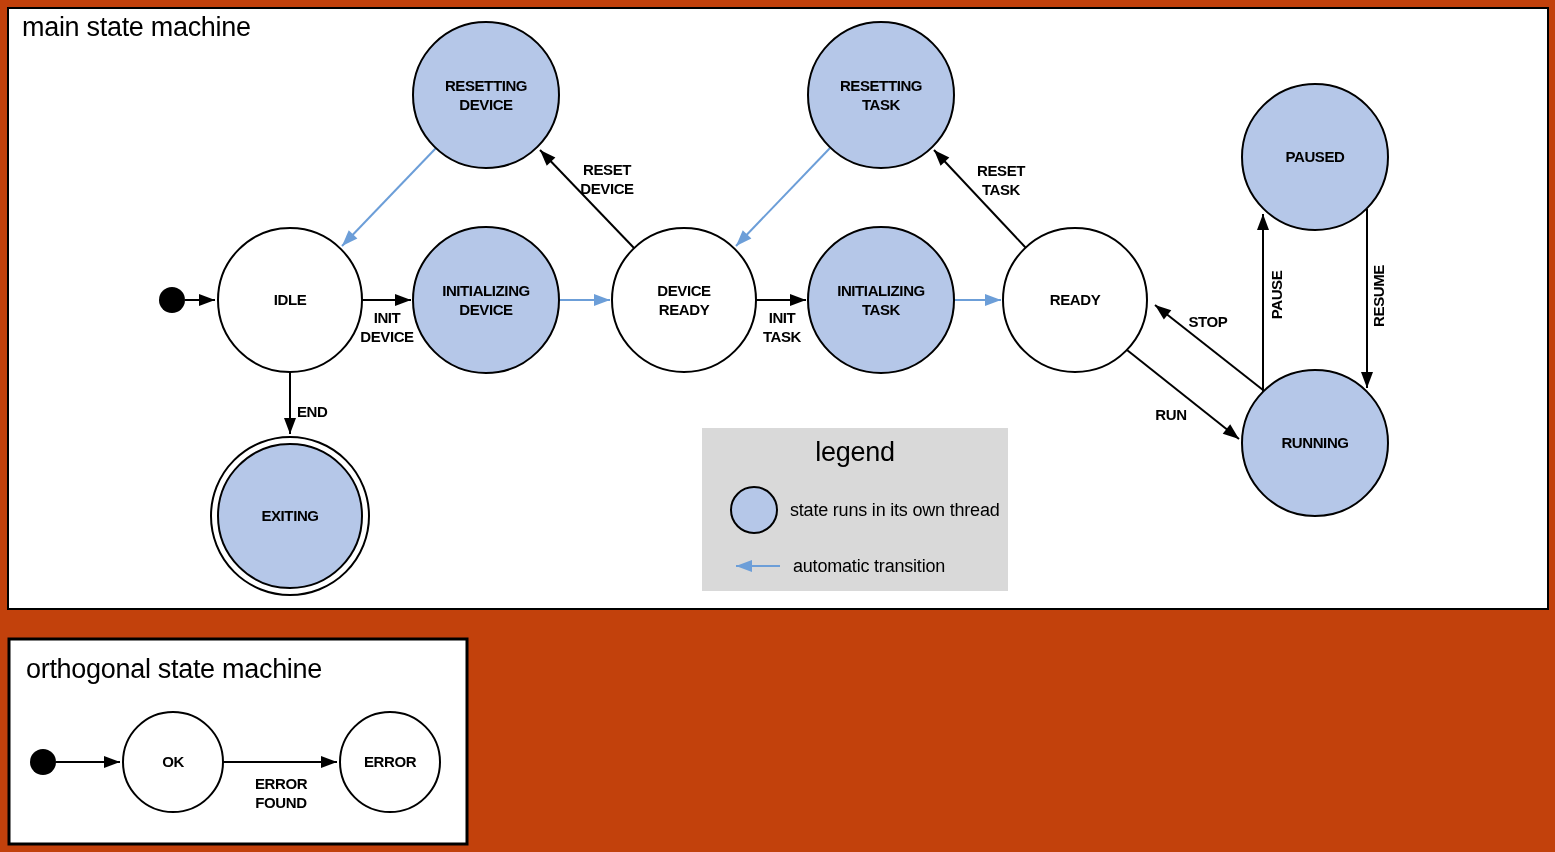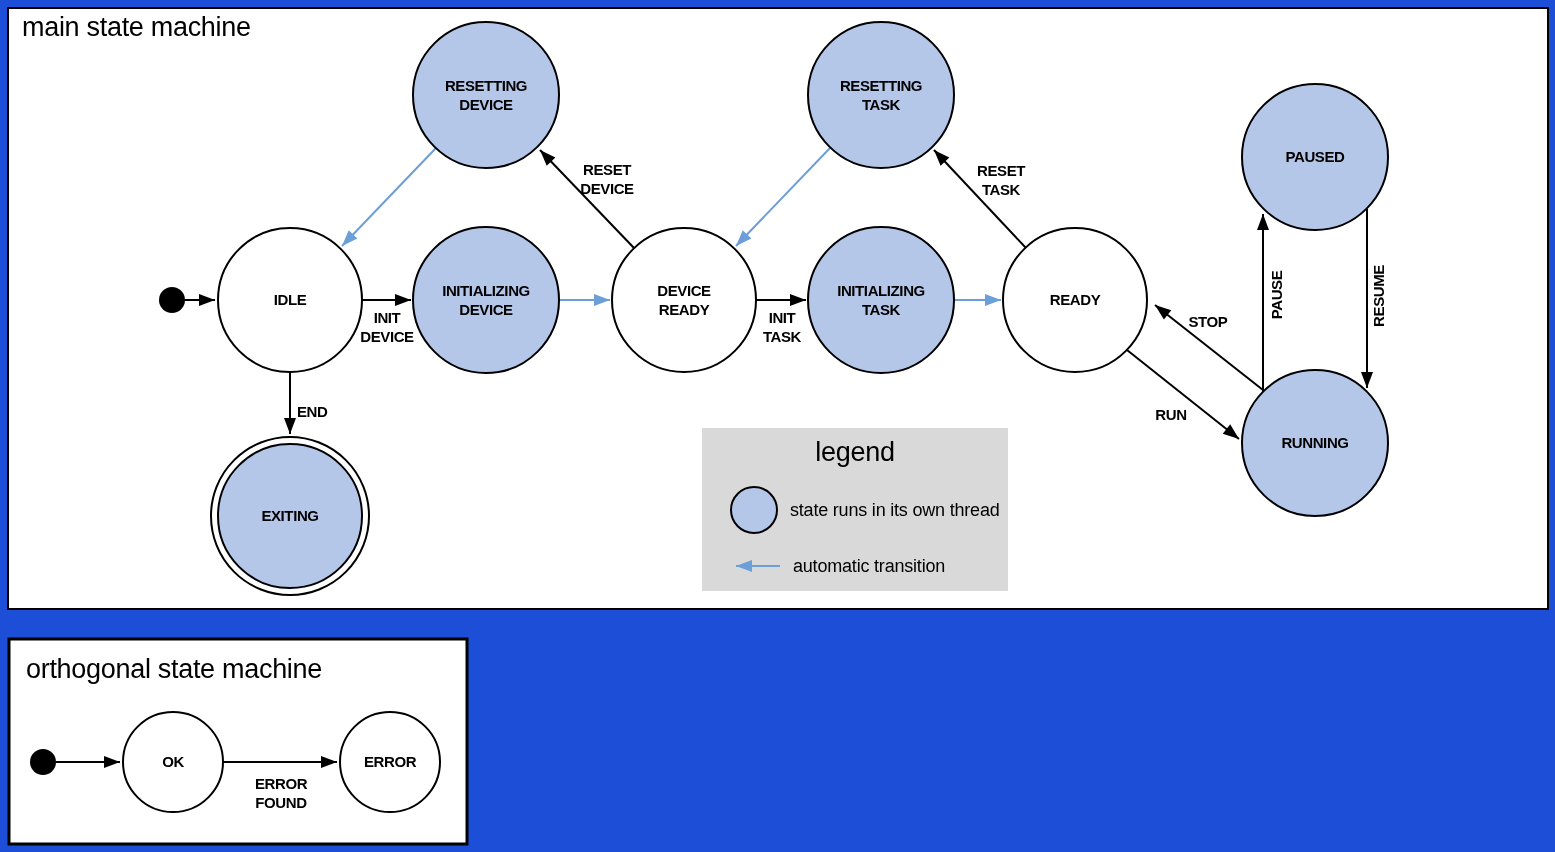--- a/index.html
+++ b/index.html
@@ -1,16 +1,16 @@
 <!DOCTYPE html>
 <html style="--ink: #000000; --threaded-state-fill: #b5c7e8; --auto-transition-blue: #6c9ed8; --legend-background: #d9d9d9;"><head>
 <meta charset="utf-8">
 <style>
   html,body{margin:0;padding:0;background:#ffffff;}
-  .canvas{position:relative;width:1555px;height:852px;background:#1d4ed8;
+  .canvas{position:relative;width:1555px;height:852px;background:#c2410c;
           font-family:"Liberation Sans",sans-serif;overflow:hidden;}
   .canvas svg{position:absolute;left:0;top:0;display:block;}
 
   .frame{fill:#ffffff;stroke:var(--ink,#000);stroke-width:2px;}
   .frame.thick{stroke-width:3px;}
   .frame-title{font-size:27px;fill:var(--ink,#000);letter-spacing:-0.3px;}
 
   .state-circle{fill:#ffffff;stroke:var(--ink,#000);stroke-width:2px;}
   .state-circle.threaded{fill:var(--threaded-state-fill,#b5c7e8);}
   .final-outer{fill:#ffffff;stroke:var(--ink,#000);stroke-width:2px;}

